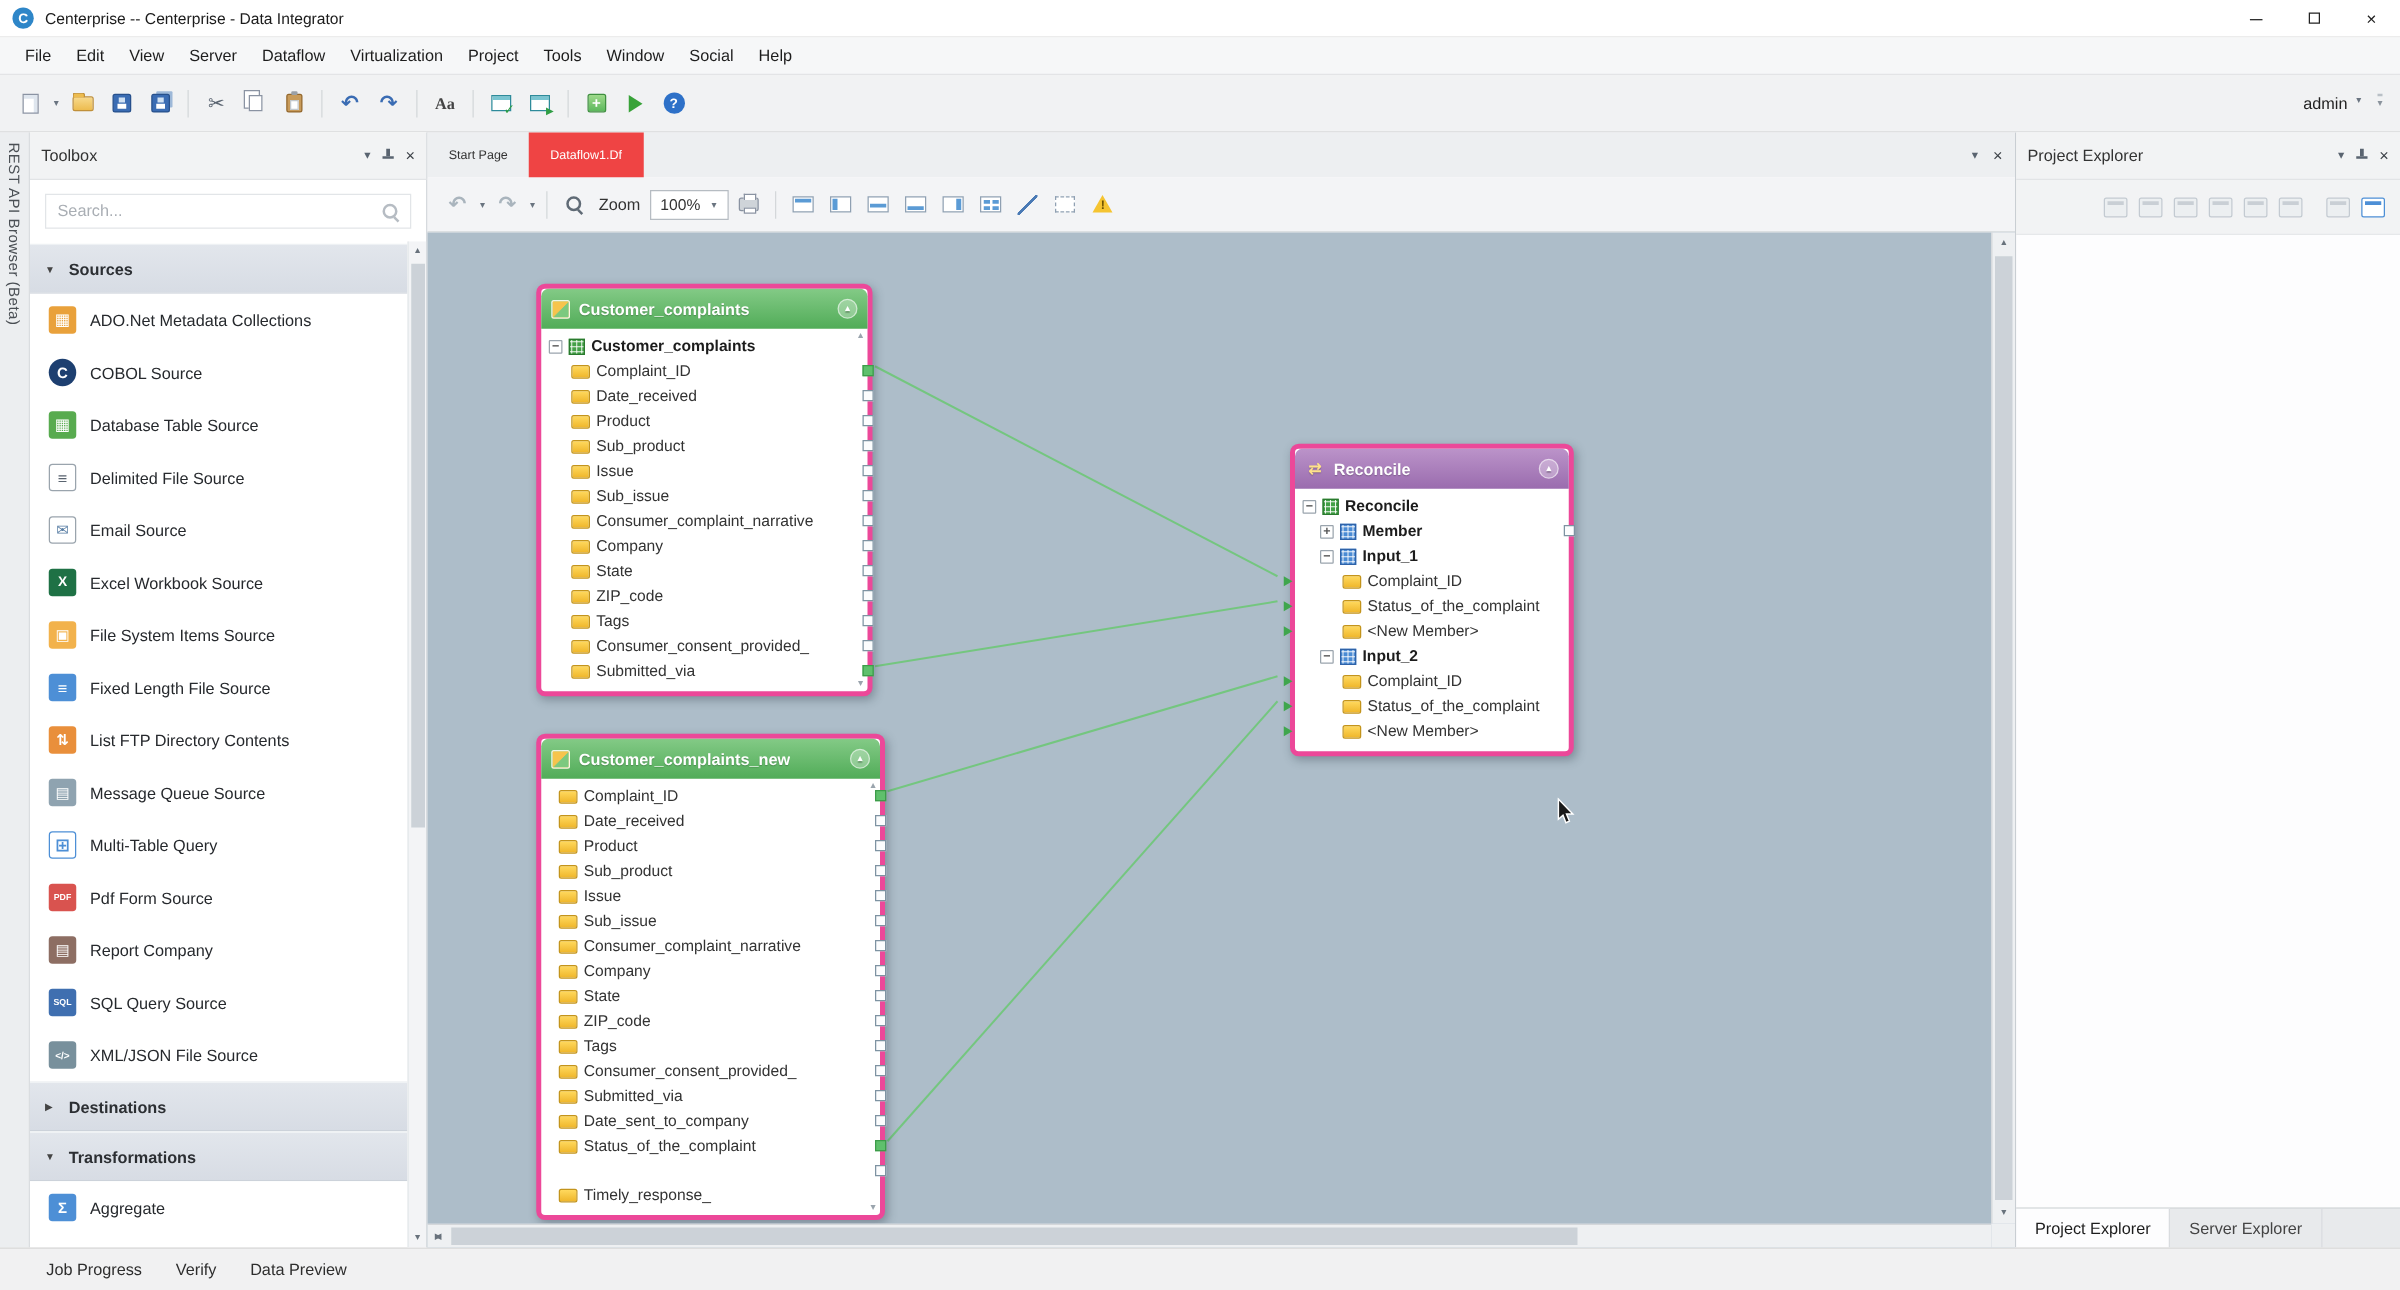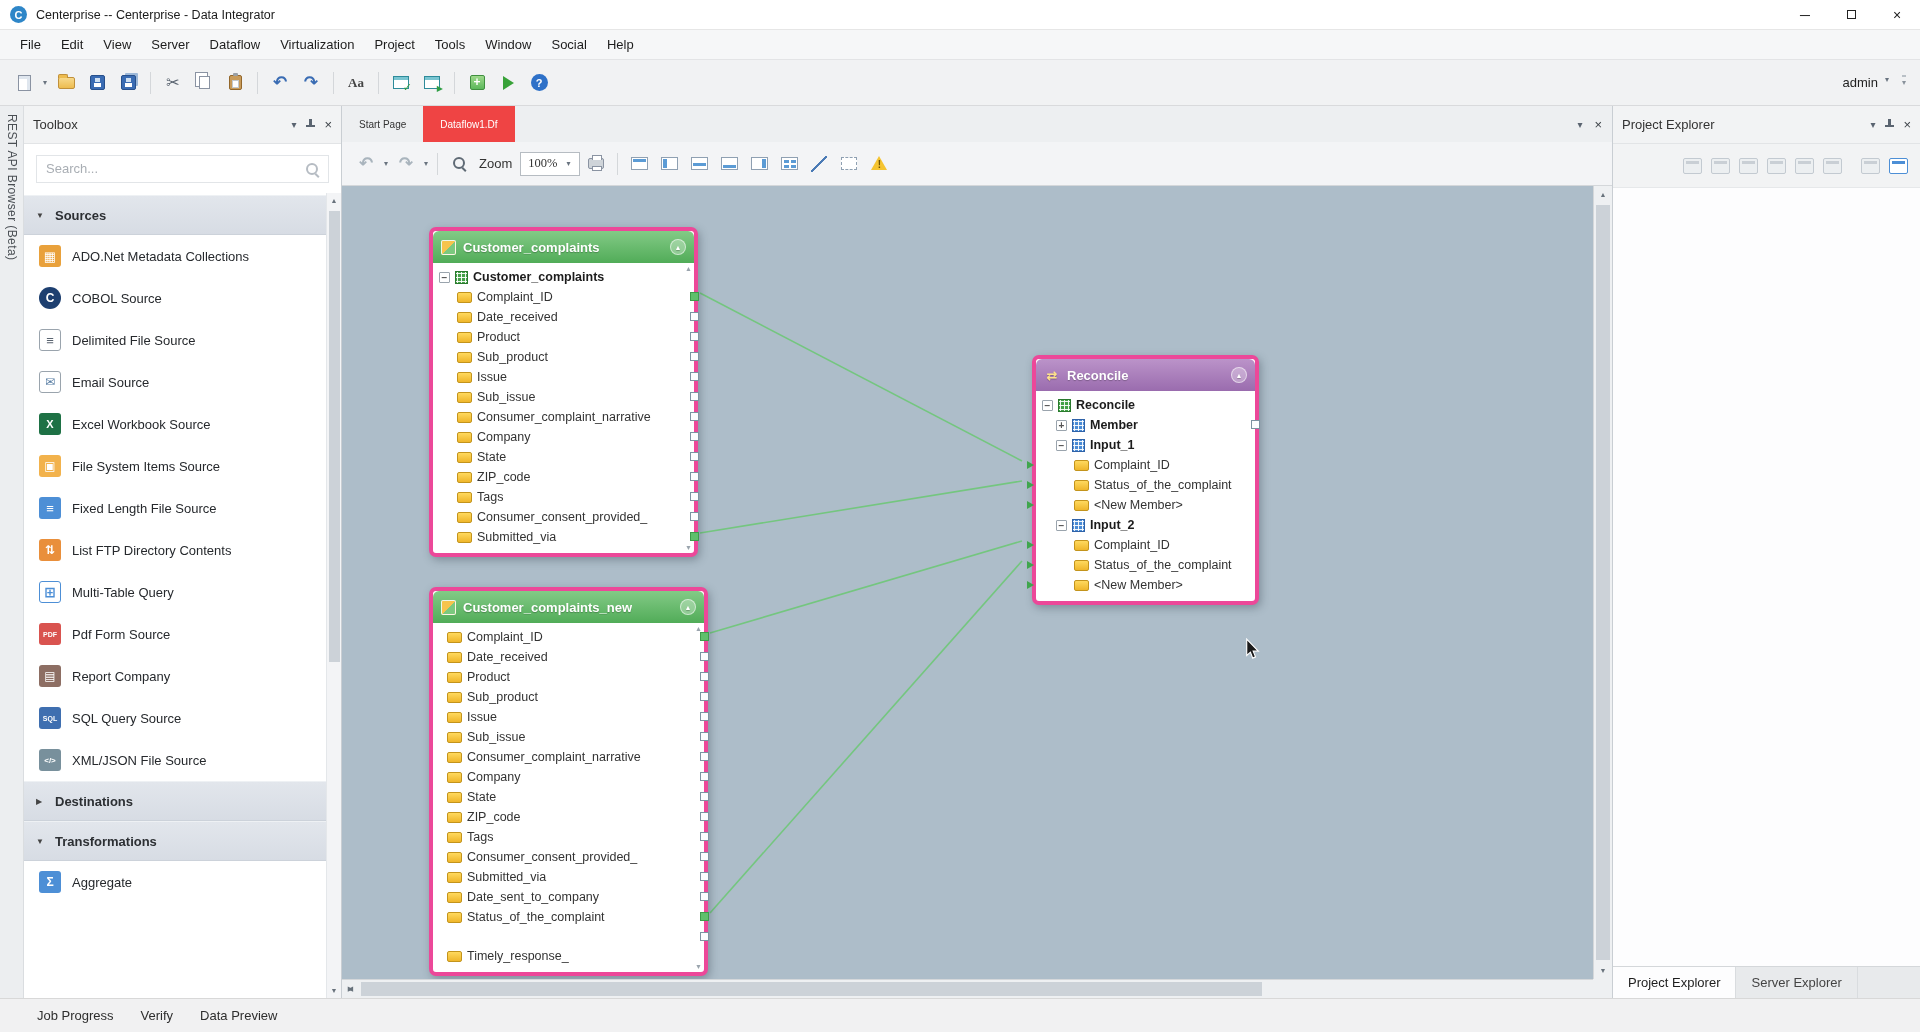--- a/index.html
+++ b/index.html
@@ -109,21 +109,21 @@
   
   .center { flex:1; min-width:0; display:flex; flex-direction:column; }
   .doc-tabs { height:36px; background:#edeff1; display:flex; align-items:stretch; flex:none; }
   .doc-tab { padding:0 17px; display:flex; align-items:center; font-size:10px; color:#333; }
   .doc-tab.active { background:#ef4444; color:#fff; }
   .doc-tab-icons { margin-left:auto; display:flex; align-items:center; gap:12px; padding-right:10px; color:#4a4f54; }
 
   .df-toolbar { height:44px; background:#f3f4f6; border-bottom:1px solid #d4d7da; display:flex; align-items:center; gap:2px; padding:0 10px; flex:none; }
   .disabled::before { color:#a9b4bd !important; }
   .zoom-label { font-size:13px; color:#333; margin:0 6px 0 4px; }
-  .zoom-box { height:24px; background:#fff; border:1px solid #b6bcc2; display:flex; align-items:center; gap:7px; padding:0 7px; font-size:12.5px; color:#333;font-family:Liberation Serif, serif; }
+  .zoom-box { height:24px; background:#fff; border:1px solid #b6bcc2; display:flex; align-items:center; gap:7px; padding:0 7px; font-size:12.5px; color:#333; }
   .glass-icon { width:15px; height:15px; position:relative; }
   .glass-icon::before { content:""; position:absolute; left:1px; top:1px; width:8px; height:8px; border:2px solid #5f6a75; border-radius:50%; }
   .glass-icon::after { content:""; position:absolute; left:11px; top:11px; width:5px; height:2px; background:#5f6a75; transform:rotate(45deg); transform-origin:0 0; }
   .print-icon { width:16px; height:11px; background:#cfd4d9; border:1px solid #8a93a2; border-radius:2px; position:relative; }
   .print-icon::before { content:""; position:absolute; left:3px; top:-4px; width:8px; height:4px; background:#fff; border:1px solid #8a93a2; border-bottom:none; }
   .print-icon::after { content:""; position:absolute; left:3px; bottom:-3px; width:8px; height:3px; background:#fff; border:1px solid #8a93a2; }
   .pane-icon { width:17px; height:13px; background:#fff; border:1px solid #8fa0b2; position:relative; display:inline-block; }
   .pane-icon::before { content:""; position:absolute; background:#5b9bd5; }
   .pv-top::before { left:1px; right:1px; top:1px; height:3px; }
   .pv-bottom::before { left:1px; right:1px; bottom:1px; height:3px; }
@@ -312,20 +312,24 @@
           </div>
           <div class="tb-item">
             <span class="tbx-ic ado-net-icon"></span>
             <span class="tb-item-label">ADO.Net Metadata Collections</span>
           </div>
           <div class="tb-item">
             <span class="tbx-ic cobol-icon"></span>
             <span class="tb-item-label">COBOL Source</span>
           </div>
           <div class="tb-item">
+            <span class="tbx-ic database-table-icon"></span>
+            <span class="tb-item-label">Database Table Source</span>
+          </div>
+          <div class="tb-item">
             <span class="tbx-ic delimited-file-icon"></span>
             <span class="tb-item-label">Delimited File Source</span>
           </div>
           <div class="tb-item">
             <span class="tbx-ic email-icon"></span>
             <span class="tb-item-label">Email Source</span>
           </div>
           <div class="tb-item">
             <span class="tbx-ic excel-icon"></span>
             <span class="tb-item-label">Excel Workbook Source</span>
@@ -334,20 +338,24 @@
             <span class="tbx-ic file-system-icon"></span>
             <span class="tb-item-label">File System Items Source</span>
           </div>
           <div class="tb-item">
             <span class="tbx-ic fixed-length-icon"></span>
             <span class="tb-item-label">Fixed Length File Source</span>
           </div>
           <div class="tb-item">
             <span class="tbx-ic ftp-list-icon"></span>
             <span class="tb-item-label">List FTP Directory Contents</span>
+          </div>
+          <div class="tb-item">
+            <span class="tbx-ic message-queue-icon"></span>
+            <span class="tb-item-label">Message Queue Source</span>
           </div>
           <div class="tb-item">
             <span class="tbx-ic multi-table-icon"></span>
             <span class="tb-item-label">Multi-Table Query</span>
           </div>
           <div class="tb-item">
             <span class="tbx-ic pdf-icon"></span>
             <span class="tb-item-label">Pdf Form Source</span>
           </div>
           <div class="tb-item">

